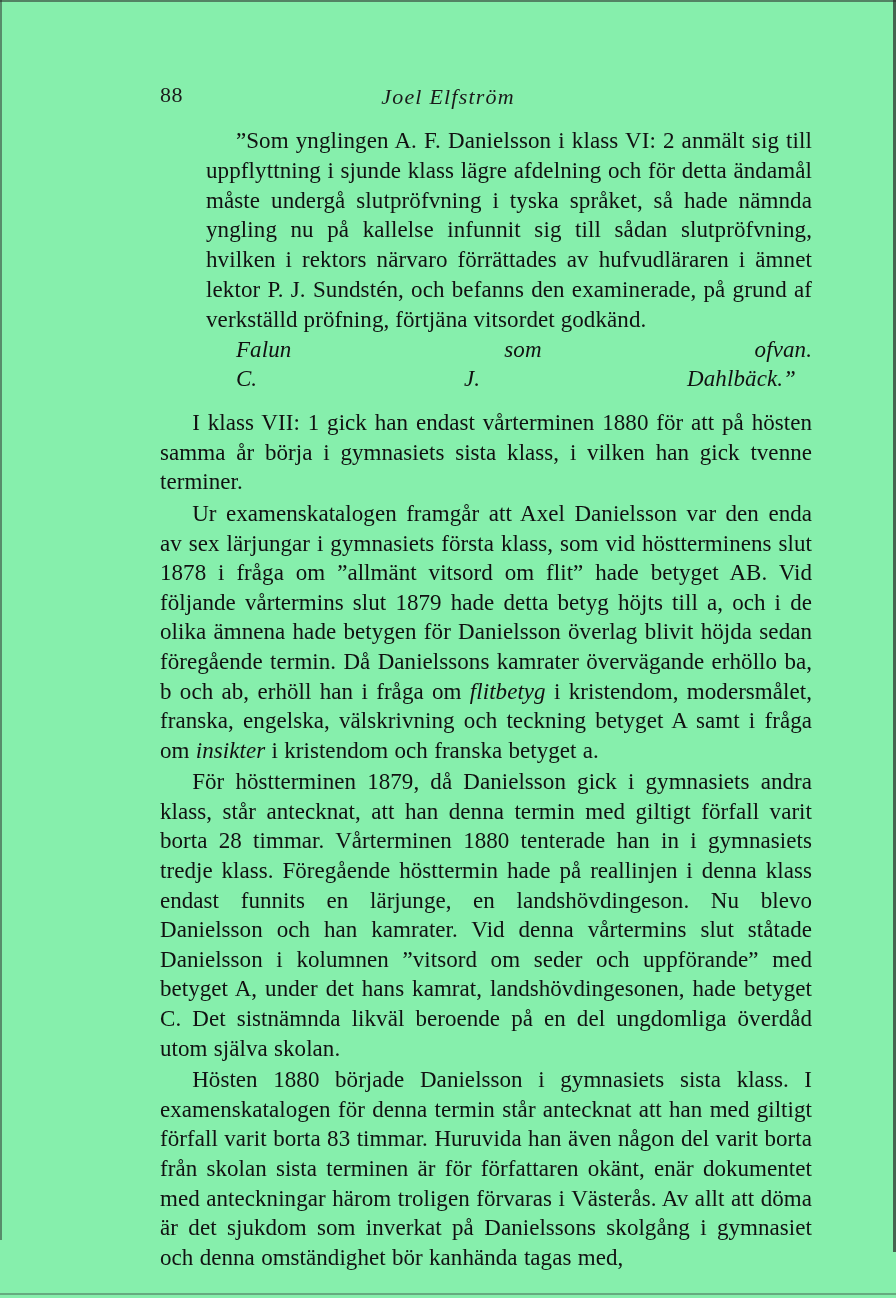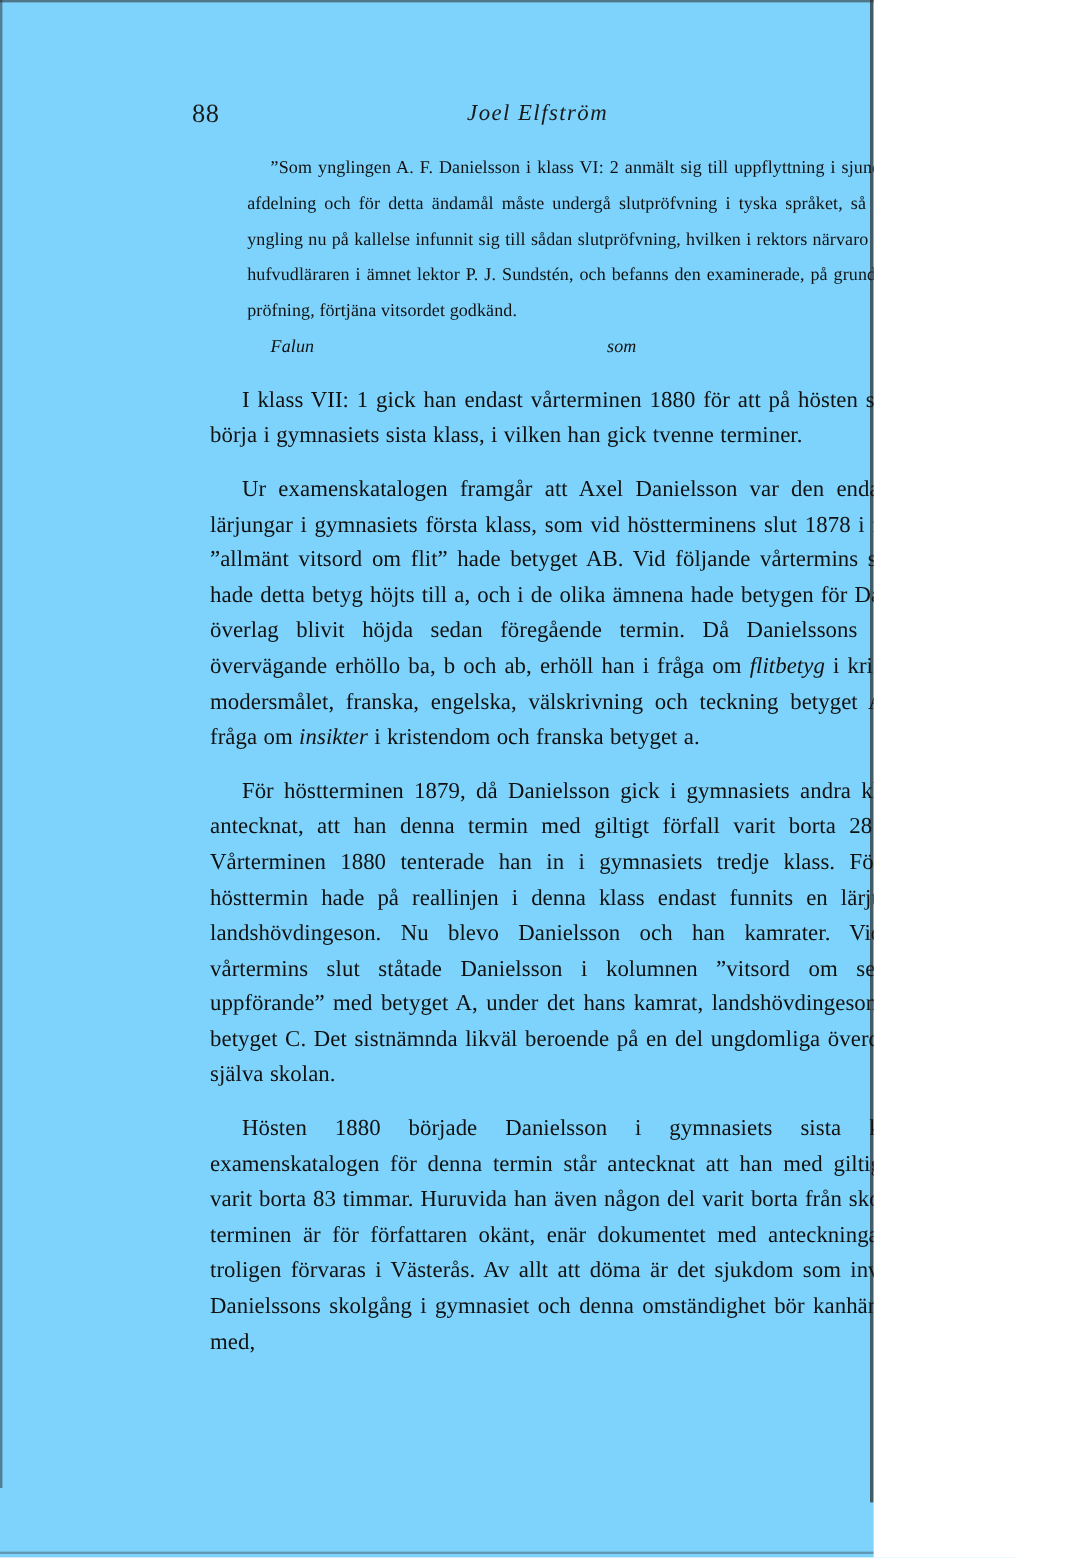--- a/index.html
+++ b/index.html
@@ -6,23 +6,23 @@
     margin: 0;
     padding: 0;
     background: #ffffff;
   }
   body {
     font-family: "Liberation Serif", "DejaVu Serif", serif;
     color: #111111;
   }
   #page {
     position: relative;
-    width: 728px;
+    width: 896px;
     height: 1298px;
-    background: #7dd3fc;
+    background: #86efac;
     overflow: hidden;
     box-sizing: border-box;
   }
   
   .scan-edge {
     position: absolute;
     background: #2a2a2a;
     opacity: 0.85;
     pointer-events: none;
   }
@@ -46,42 +46,42 @@
     letter-spacing: .5px;
     color: #1a1a1a;
   }
   .head-title {
     position: absolute;
     left: 0;
     top: 2px;
     width: 896px;
     text-align: center;
     font-style: italic;
-    font-size: 19px;
+    font-size: 22px;
     letter-spacing: 1.2px;
     color: #1a1a1a;
   }
 
   .content {
     position: absolute;
     left: 160px;
     top: 126px;
     width: 652px;
   }
 
   
   .quote-block {
     margin-left: 46px;
     width: 606px;
   }
   .quote-block p {
     margin: 0;
     text-align: justify;
     text-align-last: justify;
-    font-size: 15px;
+    font-size: 23px;
     line-height: 29.8px;
     letter-spacing: .1px;
     text-indent: 1.3em;
   }
   .quote-block p.no-justify-last {
     text-align-last: left;
   }
   .quote-line-falun {
     margin: 0;
     font-size: 19.6px;
@@ -94,24 +94,24 @@
     margin: 4px 0 0 0;
     text-align: right;
     font-style: italic;
     font-size: 19.6px;
     line-height: 30px;
     letter-spacing: .6px;
     padding-right: 16px;
   }
 
   .body-para {
-    margin: 15px;
+    margin: 0;
     text-align: justify;
     text-align-last: left;
-    font-size: 19px;
+    font-size: 23px;
     line-height: 29.6px;
     letter-spacing: .05px;
     text-indent: 1.4em;
     word-spacing: .5px;
   }
   .gap-before { margin-top: 14px; }
   .gap-small  { margin-top: 2px; }
 
   em { }
 </style>
@@ -128,20 +128,21 @@
   <div class="running-head">
     <span class="folio">88</span>
     <span class="head-title">Joel Elfström</span>
   </div>
 
   <div class="content">
 
     <div class="quote-block">
       <p class="no-justify-last">”Som ynglingen A. F. Danielsson i klass VI: 2 anmält sig till uppflyttning i sjunde klass lägre afdelning och för detta ändamål måste undergå slutpröfvning i tyska språket, så hade nämnda yngling nu på kallelse infunnit sig till sådan slutpröfvning, hvilken i rektors närvaro förrättades av hufvudläraren i ämnet lektor P. J. Sundstén, och befanns den examinerade, på grund af verkställd pröfning, förtjäna vitsordet godkänd.</p>
       <p class="quote-line-falun">Falun som ofvan.</p>
+      <p class="signature">C. J. Dahlbäck.”</p>
     </div>
 
     <p class="body-para gap-before">I klass VII: 1 gick han endast vårterminen 1880 för att på hösten samma år börja i gymnasiets sista klass, i vilken han gick tvenne terminer.</p>
 
     <p class="body-para gap-small"><span>Ur examenskatalogen framgår att Axel Danielsson var den enda av sex lärjungar i gymnasiets första klass, som vid höstterminens slut 1878 i fråga om ”allmänt vitsord om flit” hade betyget AB. Vid följande vårtermins slut 1879 hade detta betyg höjts till a, och i de olika ämnena hade betygen för Danielsson överlag blivit höjda sedan föregående termin. Då Danielssons kamrater övervägande erhöllo ba, b och ab, erhöll han i fråga om </span><em>flitbetyg</em><span> i kristendom, modersmålet, franska, engelska, välskrivning och teckning betyget A samt i fråga om </span><em>insikter</em><span> i kristendom och franska betyget a.</span></p>
 
     <p class="body-para gap-small">För höstterminen 1879, då Danielsson gick i gymnasiets andra klass, står antecknat, att han denna termin med giltigt förfall varit borta 28 timmar. Vårterminen 1880 tenterade han in i gymnasiets tredje klass. Föregående hösttermin hade på reallinjen i denna klass endast funnits en lärjunge, en landshövdingeson. Nu blevo Danielsson och han kamrater. Vid denna vårtermins slut ståtade Danielsson i kolumnen ”vitsord om seder och uppförande” med betyget A, under det hans kamrat, landshövdingesonen, hade betyget C. Det sistnämnda likväl beroende på en del ungdomliga överdåd utom själva skolan.</p>
 
     <p class="body-para gap-small">Hösten 1880 började Danielsson i gymnasiets sista klass. I examenskatalogen för denna termin står antecknat att han med giltigt förfall varit borta 83 timmar. Huruvida han även någon del varit borta från skolan sista terminen är för författaren okänt, enär dokumentet med anteckningar härom troligen förvaras i Västerås. Av allt att döma är det sjukdom som inverkat på Danielssons skolgång i gymnasiet och denna omständighet bör kanhända tagas med,</p>
 

